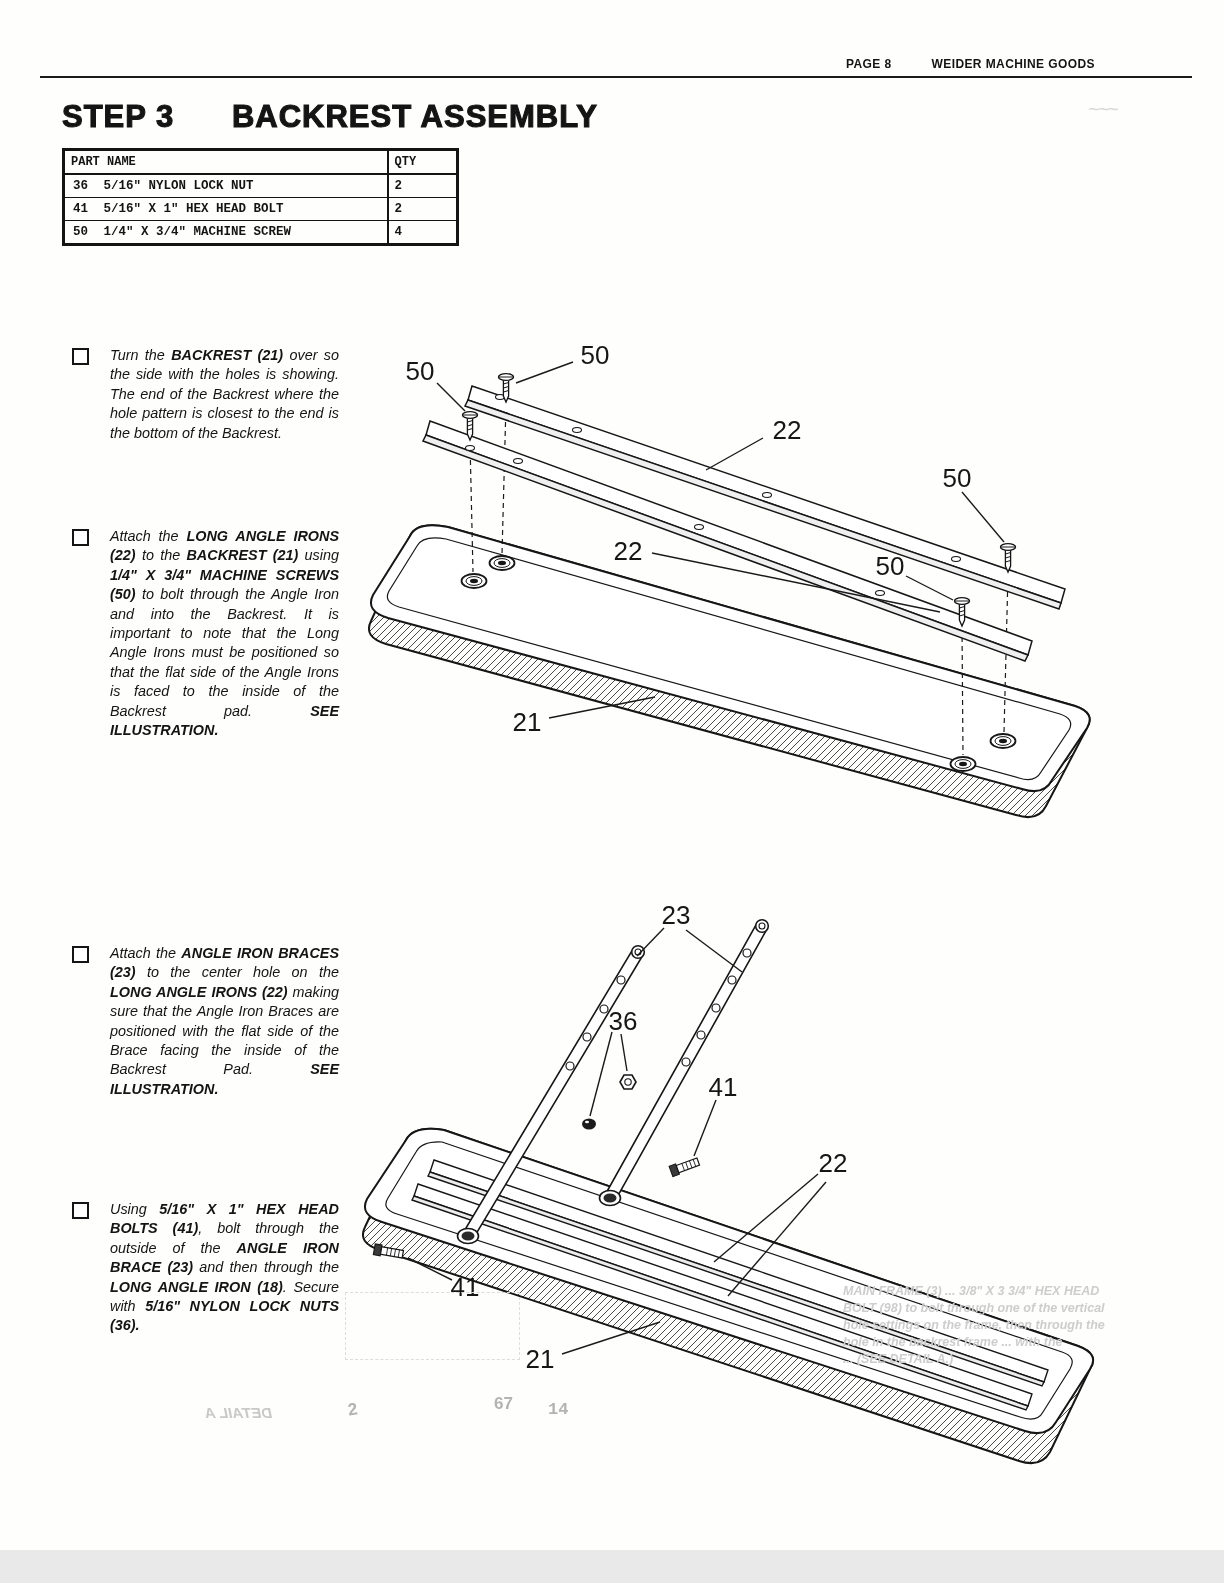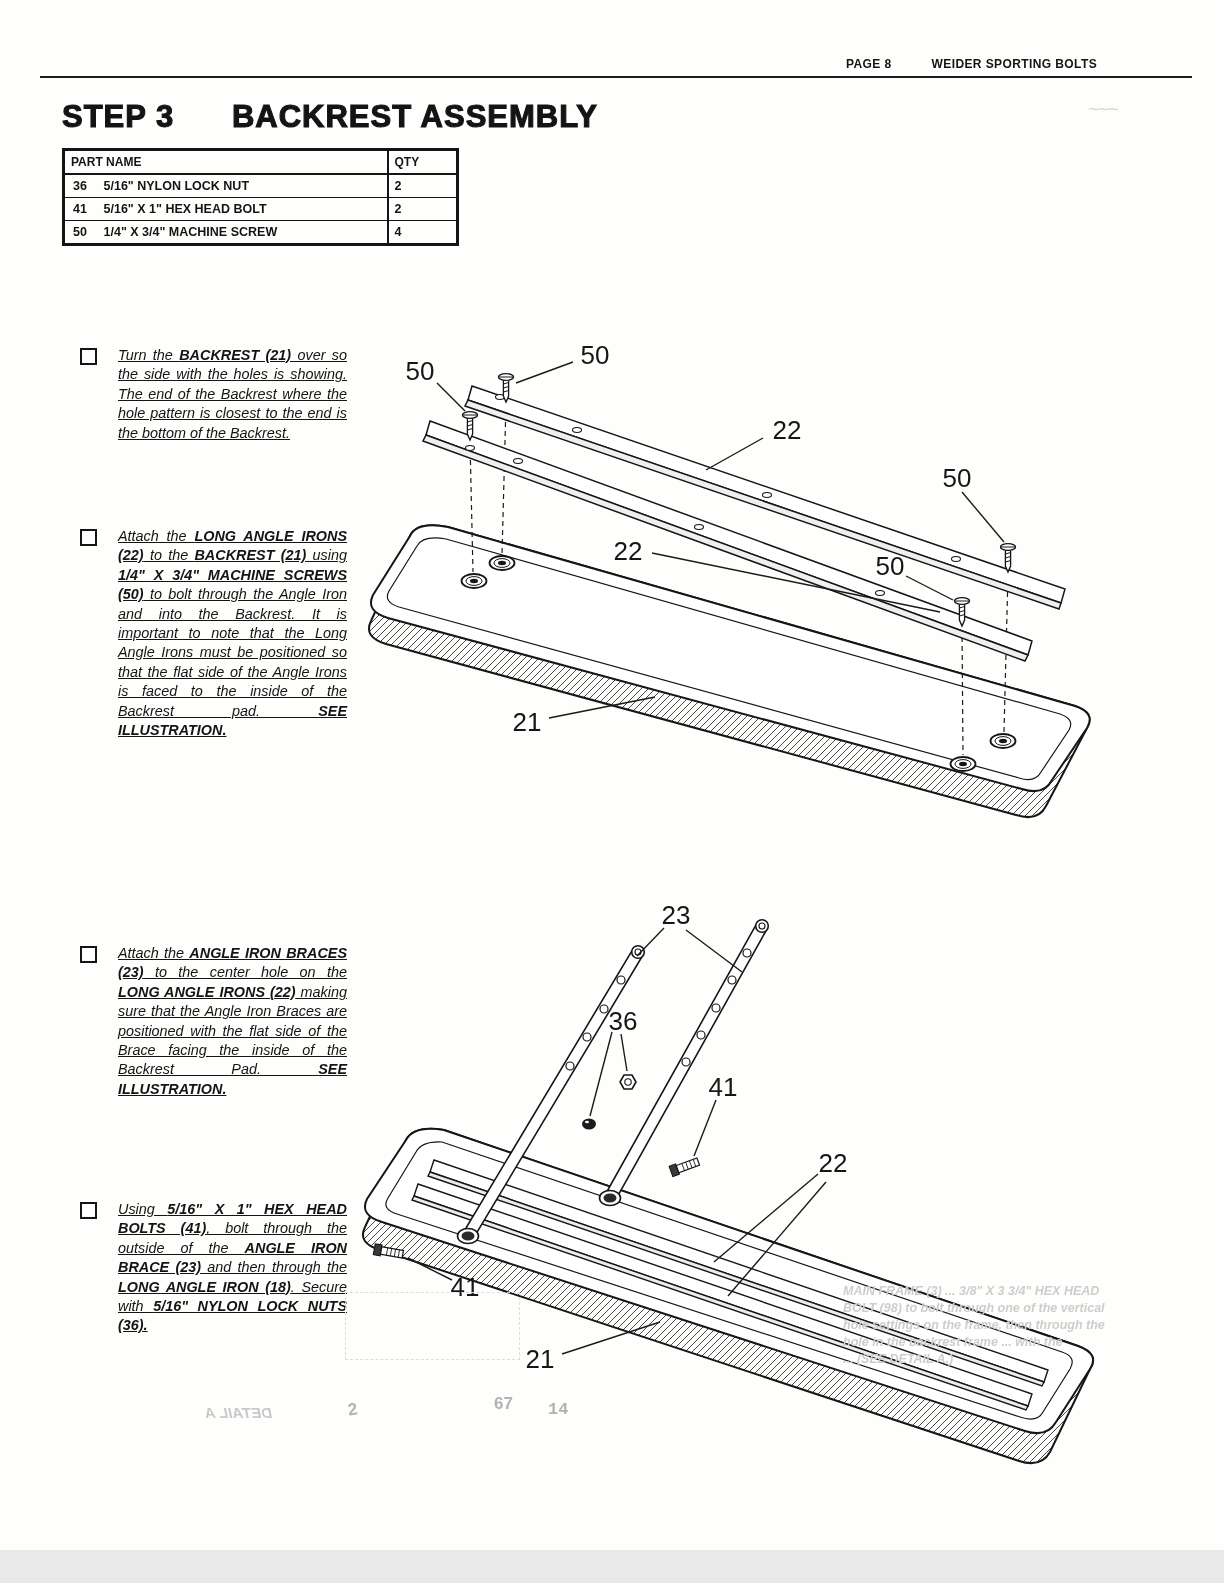--- a/index.html
+++ b/index.html
@@ -15,27 +15,27 @@
   .scribble { position:absolute; top:98px; left:1088px; color:#d7d7d7; font-size:20px; letter-spacing:-2px; }
 
   .title { position:absolute; top:99px; left:62px; font-size:31px; font-weight:900;
            letter-spacing:1px; -webkit-text-stroke:1.1px #141414; white-space:nowrap;text-align:center; }
   .title .t-step { margin-right:48px; }
 
   table.parts { position:absolute; top:148px; left:62px; width:397px;
                 border-collapse:collapse; border:3px solid #141414;
                 font-size:12.5px; font-weight:bold; }
   .parts th, .parts td { border-top:1.6px solid #141414; border-bottom:1.6px solid #141414;
-                         padding:4px 6px; text-align:left; vertical-align:middle; }
+                         padding:4px 6px; text-align:left; vertical-align:middle;font-family:Liberation Mono, monospace; }
   .parts thead th { background-image:radial-gradient(#8d8d8d 22%, transparent 24%);
                     background-size:4px 4px; border-bottom:2.6px solid #141414; font-size:12px; }
   .parts .c-qty, .parts .qty { border-left:2.2px solid #141414; text-align:left; width:70px; }
   .parts .num { width:34px; padding-left:8px; }
 
-  .instr { position:absolute; left:80px; width:270px;text-decoration:underline; }
+  .instr { position:absolute; left:72px; width:270px; }
   .cb { position:absolute; left:0; top:2px; width:17px; height:17px;
         border:2.3px solid #141414; background:#fff; }
   .instr p { margin-left:38px; width:229px; font-style:italic; font-size:14.4px;
              line-height:19.4px; text-align:justify; }
   .b { font-weight:bold; }
 
   svg.fig { position:absolute; }
   .co { font-size:26px; fill:#161616; font-family:"Liberation Sans",sans-serif; }
   .ld { stroke:#1a1a1a; stroke-width:1.4; fill:none; }
   .dsh { stroke:#1a1a1a; stroke-width:1.2; stroke-dasharray:5 4; fill:none; }
@@ -48,21 +48,21 @@
                border:1px dashed #ddd; }
   .mark { position:absolute; color:#b3b3b3; font-weight:bold; font-size:17px; }
 </style>
 </head>
 <body>
 
 <div class="page">
 
   <div class="hdr">
     <span>PAGE 8</span>
-    <span>WEIDER SPORTING BOLTS</span>
+    <span>WEIDER MACHINE GOODS</span>
   </div>
   <div class="hdr-rule"></div>
   <div class="scribble">~~~</div>
 
   <h1 class="title">
     <span class="t-step">STEP 3</span>
     <span>BACKREST ASSEMBLY</span>
   </h1>
 
   <table class="parts">

